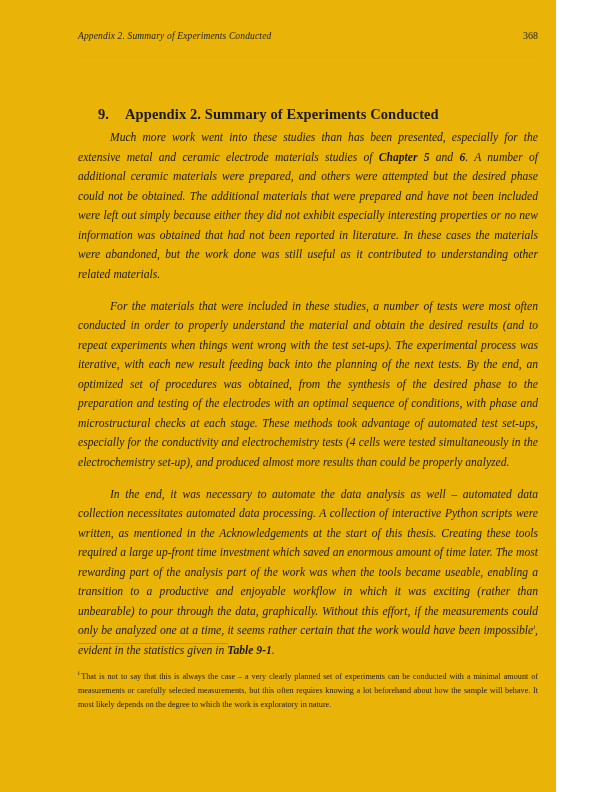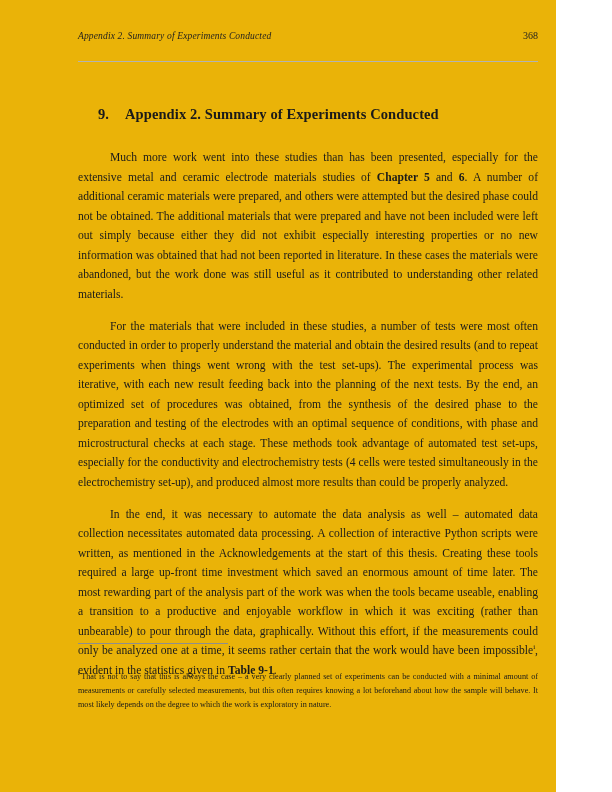--- a/index.html
+++ b/index.html
@@ -69,22 +69,23 @@
   }
   .chapter-heading .num {
     display: inline-block;
     width: 27px;
   }
 
   
   .body-text {
     position: absolute;
     left: 78px;
-    top: 148px;
+    top: 128px;
     width: 460px;
+    font-style: italic;
   }
   .body-text p {
     margin: 0 0 12.5px 0;
     font-size: 11.6px;
     line-height: 19.5px;
     text-align: justify;
     text-indent: 32px;
     word-spacing: 0.1px;
   }
   .body-text p:last-child {

